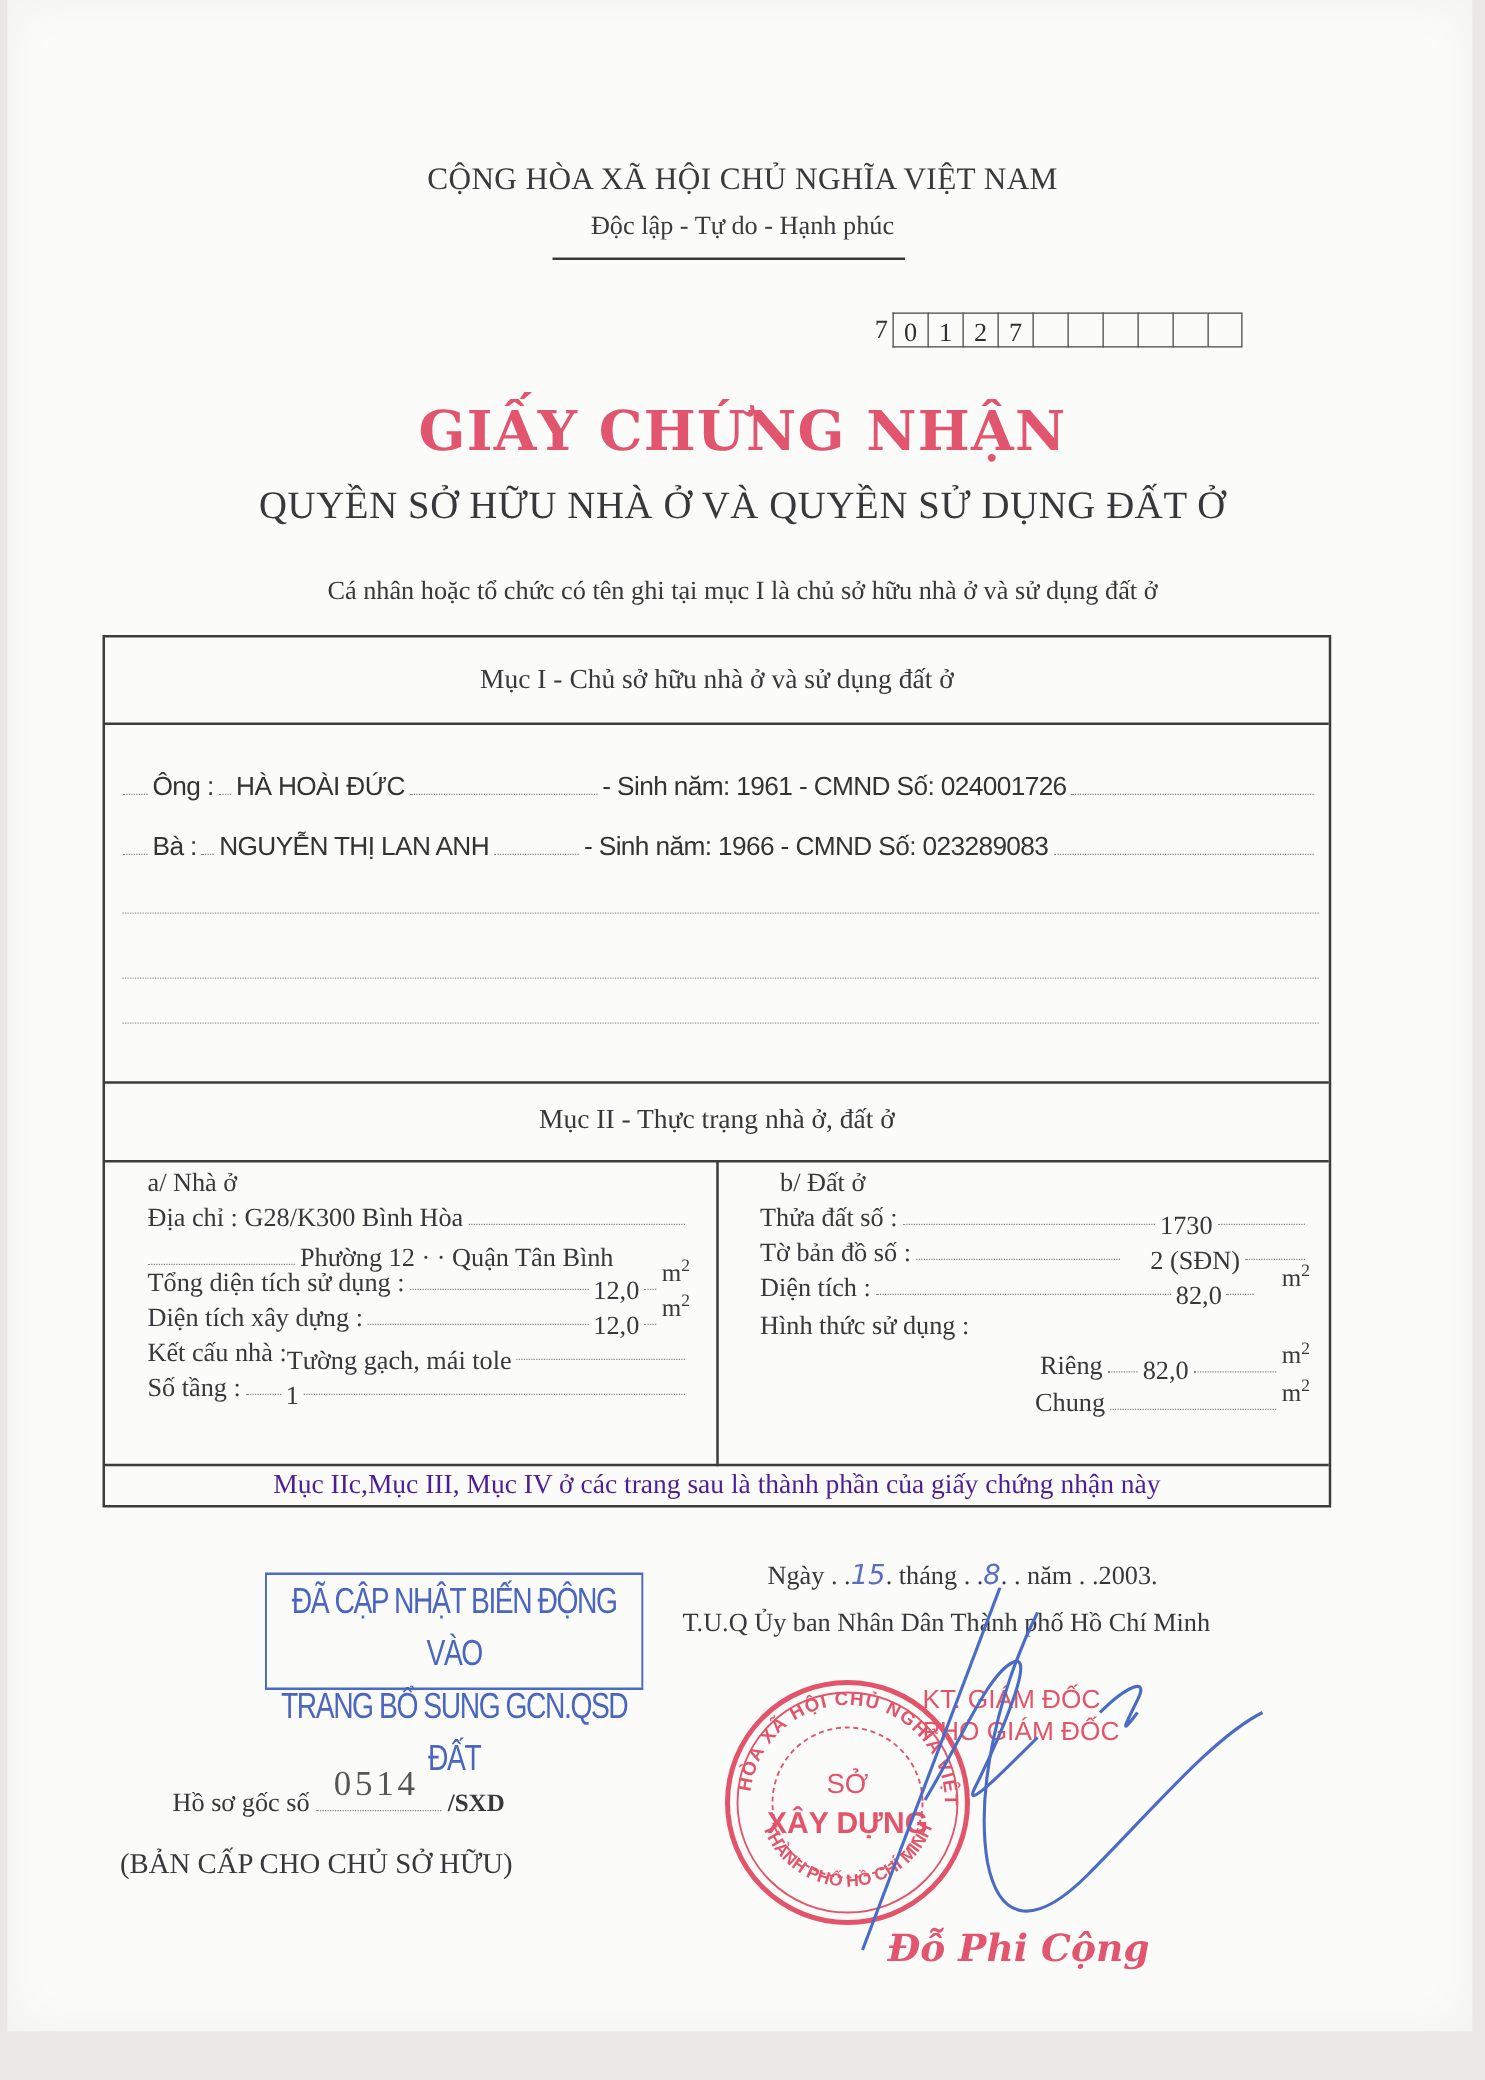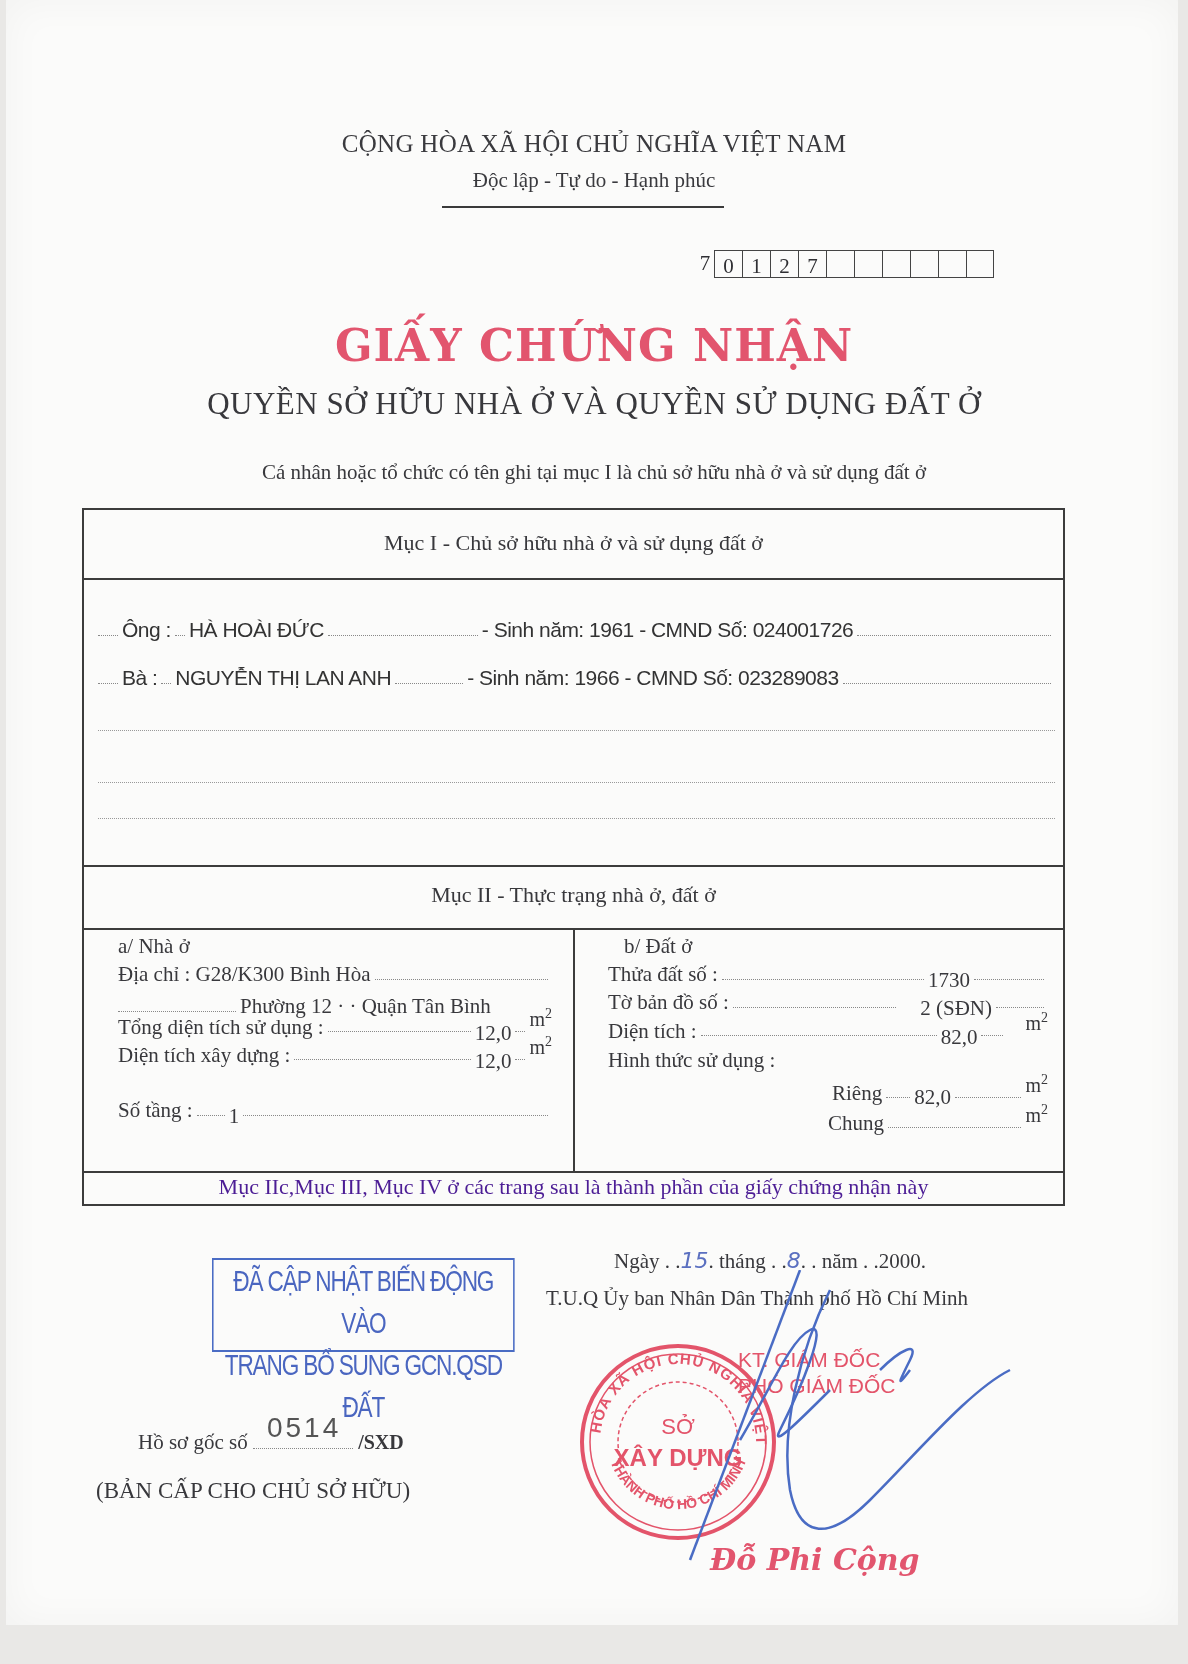--- a/index.html
+++ b/index.html
@@ -47,21 +47,21 @@
 
     .footer-note { position: absolute; left: 0; right: 0; text-align: center; font-size: 22px; color: #4c1d95; }
 
     .date { top: 1248px; left: 614px; font-size: 21px; white-space: nowrap; color: #38383c; }
     .hand { font-family: "DejaVu Sans", sans-serif; color: #5a6fc0; font-size: 22px; font-style: italic; margin-top: 17px; }
     .authority { top: 1286px; left: 546px; font-size: 21px; white-space: nowrap; color: #38383c; }
 
     .stamp-box { top: 1258px; left: 212px; width: 302px; height: 94px; border: 2px solid #4a6cc4; color: #4a66c0; box-sizing: border-box; text-align: center; font-family: "Liberation Sans", sans-serif; font-size: 29px; line-height: 42px; letter-spacing: -1.5px; transform: scaleX(0.78); transform-origin: left top; width: 388px; }
 
     .file-no { top: 1430px; left: 138px; font-size: 21px; white-space: nowrap; display: flex; align-items: baseline; color: #38383c; }
-    .file-no .num { font-family: Liberation Sans, sans-serif; font-size: 28px; letter-spacing: 3px; margin: 0 6px 0 4px; color: #555; }
+    .file-no .num { font-family: Liberation Serif, serif; font-size: 28px; letter-spacing: 3px; margin: 0 6px 0 4px; color: #555; }
     .file-no .suffix { font-weight: bold; font-size: 20px; }
     .file-no .dotfill { display: inline-block; width: 100px; border-bottom: 1.5px dotted #888; }
     .copy-note { top: 1478px; left: 96px; font-size: 23px; white-space: nowrap; color: #38383c; }
 
     .sign-title { left: 738px; font-size: 21px; color: #e3546a; font-family: "Liberation Sans", sans-serif; white-space: nowrap; }
     .signer { top: 1542px; left: 710px; font-size: 30px; color: #e2556e; font-family: "DejaVu Serif", serif; font-style: italic; font-weight: bold; white-space: nowrap; }
     .seal { top: 1342px; left: 578px; width: 200px; height: 200px; }
     .signature { top: 1270px; left: 680px; width: 360px; height: 300px; }
   </style>
 </head>
@@ -148,20 +148,25 @@
     <span class="dots fixed" style="width:10px;"></span>
     <span class="unit"><span>m</span><sup>2</sup></span>
   </div>
   <div class="field" style="top:532px; left:34px; width:434px;">
     <span>Diện tích xây dựng :</span>
     <span class="dots"></span>
     <span class="val" style="position:relative;top:6px;">12,0</span>
     <span class="dots fixed" style="width:10px;"></span>
     <span class="unit"><span>m</span><sup>2</sup></span>
   </div>
+  <div class="field" style="top:560px; left:34px; width:434px;">
+    <span>Kết cấu nhà :</span>
+    <span class="val" style="position:relative;top:6px;">Tường gạch, mái tole</span>
+    <span class="dots"></span>
+  </div>
   <div class="field" style="top:588px; left:34px; width:434px;">
     <span>Số tầng :</span>
     <span class="dots fixed" style="width:28px;"></span>
     <span class="val" style="position:relative;top:6px;">1</span>
     <span class="dots"></span>
   </div>
 
   <div class="field" style="top:424px; left:540px;align-items:center;">
     <span>b/ Đất ở</span>
   </div>
@@ -200,21 +205,21 @@
     <span class="val"></span>
     <span class="dots"></span>
     <span class="unit"><span>m</span><sup>2</sup></span>
   </div>
 
   <div class="hline" style="top:661px;"></div>
   <div class="footer-note" style="top:664px;">Mục IIc,Mục III, Mục IV ở các trang sau là thành phần của giấy chứng nhận này</div>
 </div>
 
 <div class="abs date">
-  <span>Ngày</span> . .<span class="hand">15</span>. <span>tháng</span> . .<span class="hand">8</span>. . <span>năm</span> . .<span>2000.</span>
+  <span>Ngày</span> . .<span class="hand">15</span>. <span>tháng</span> . .<span class="hand">8</span>. . <span>năm</span> . .<span>2003.</span>
 </div>
 <div class="abs authority">T.U.Q Ủy ban Nhân Dân Thành phố Hồ Chí Minh</div>
 
 <div class="abs stamp-box">
   <div>ĐÃ CẬP NHẬT BIẾN ĐỘNG VÀO</div>
   <div>TRANG BỔ SUNG GCN.QSD ĐẤT</div>
 </div>
 
 <div class="abs file-no">
   <span>Hồ sơ gốc số</span>&nbsp;

